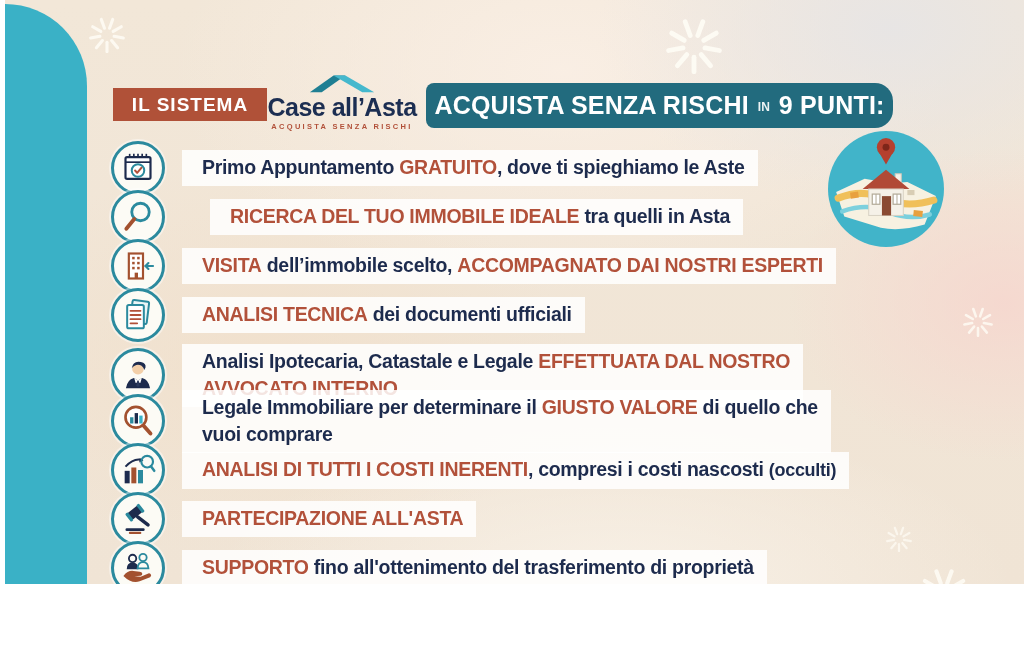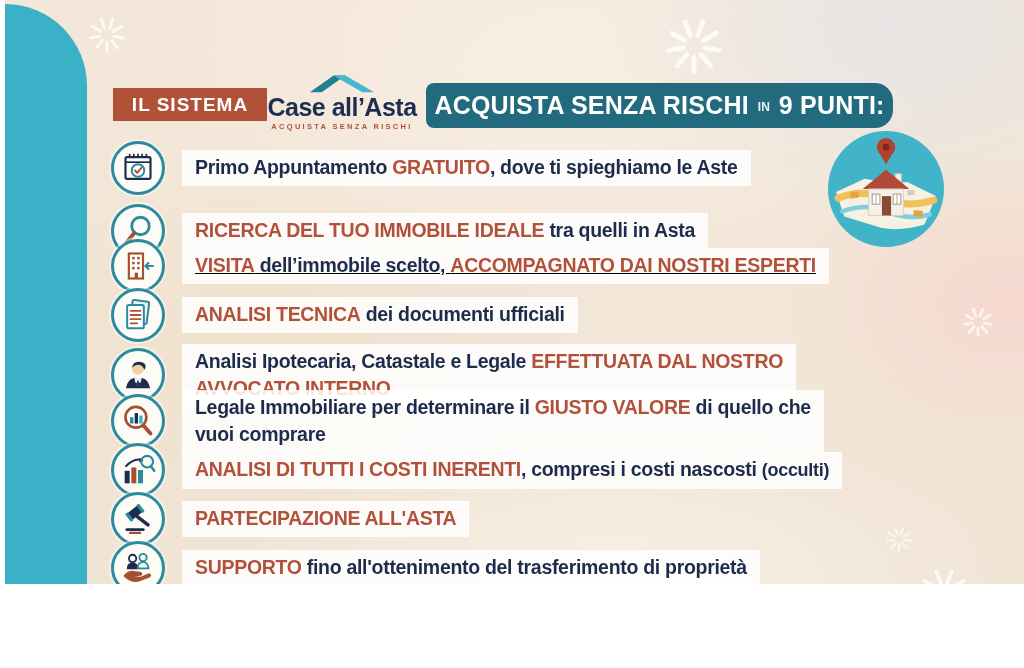--- a/index.html
+++ b/index.html
@@ -42,21 +42,21 @@
   
   .row{position:absolute;left:111px;height:54px;display:flex;align-items:center;}
   .icon-circle{
     width:48px;height:48px;flex:0 0 auto;border:3px solid #2b8a9e;border-radius:50%;
     background:#fcfbf5;display:flex;align-items:center;justify-content:center;
     box-shadow:0 0 0 2px rgba(255,255,255,0.45);
   }
   .icon-circle svg{width:40px;height:40px;display:block;}
   .text-box{
     margin-left:17px;background:rgba(255,255,255,0.85);
-    padding:4px 13px 5px 13px;white-space:pre;line-height:27px;
+    padding:4px 13px 5px 20px;white-space:pre;line-height:27px;
     font-size:19.5px;letter-spacing:-0.3px;
   }
   .seg-normal{color:#1d2b4d;font-weight:700;}
   .seg-accent{color:#b2513a;font-weight:800;}
   .seg-small{color:#1d2b4d;font-weight:600;font-size:18px;}
   .sparkle{position:absolute;pointer-events:none;}
 </style>
 </head>
 <body>
 
@@ -114,30 +114,30 @@
               <line x1="24" y1="7" x2="24" y2="12"></line>
               <line x1="29" y1="7" x2="29" y2="12"></line>
               <line x1="34" y1="7" x2="34" y2="12"></line>
             </g>
             <circle cx="24" cy="27" r="7.5" fill="none" stroke="#2b8a9e" stroke-width="2.4"></circle>
             <path d="M20.5 27 l2.5 2.8 L28 23.8" fill="none" stroke="#b2513a" stroke-width="2.4" stroke-linecap="round" stroke-linejoin="round"></path>
           </svg>
         </div>
         <div class="text-box"><span class="seg-normal">Primo Appuntamento </span><span class="seg-accent">GRATUITO</span><span class="seg-normal">, dove ti spieghiamo le Aste</span></div>
       </div>
-      <div class="row" style="top: 204px;">
+      <div class="row" style="top: 190px; gap: 28px;">
         <div class="icon-circle">
           <svg viewBox="0 0 48 48">
             <circle cx="27" cy="18" r="10.5" fill="none" stroke="#2b8a9e" stroke-width="3.4"></circle>
             <line x1="19.5" y1="26.5" x2="10" y2="38" stroke="#a3512f" stroke-width="4.6" stroke-linecap="round"></line>
           </svg>
         </div>
         <div class="text-box"><span class="seg-accent">RICERCA DEL TUO IMMOBILE IDEALE</span><span class="seg-normal"> tra quelli in Asta</span></div>
       </div>
-      <div class="row" style="top: 239px; text-decoration: underline;">
+      <div class="row" style="top: 239px;">
         <div class="icon-circle">
           <svg viewBox="0 0 48 48">
             <rect x="13" y="9" width="17" height="30" fill="#fff" stroke="#a3512f" stroke-width="2.6"></rect>
             <g fill="#a3512f">
               <rect x="17" y="13" width="3" height="3"></rect>
               <rect x="23" y="13" width="3" height="3"></rect>
               <rect x="17" y="19" width="3" height="3"></rect>
               <rect x="23" y="19" width="3" height="3"></rect>
               <rect x="17" y="25" width="3" height="3"></rect>
               <rect x="23" y="25" width="3" height="3"></rect>

